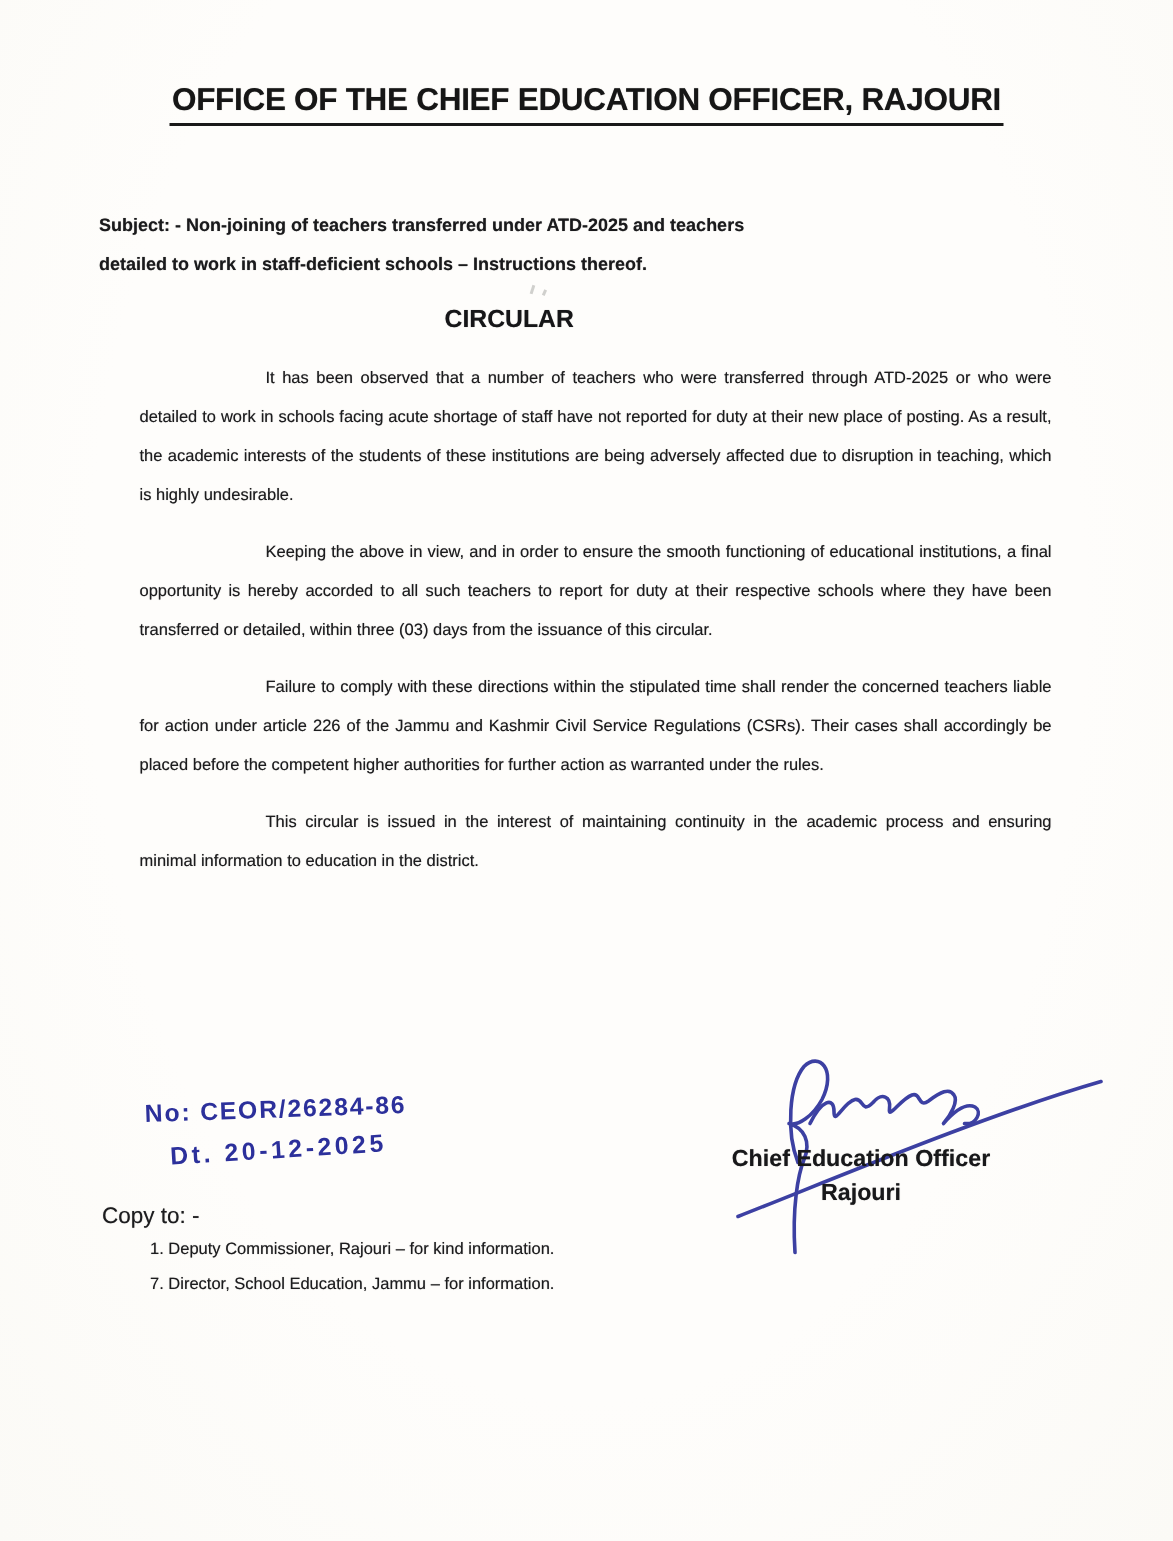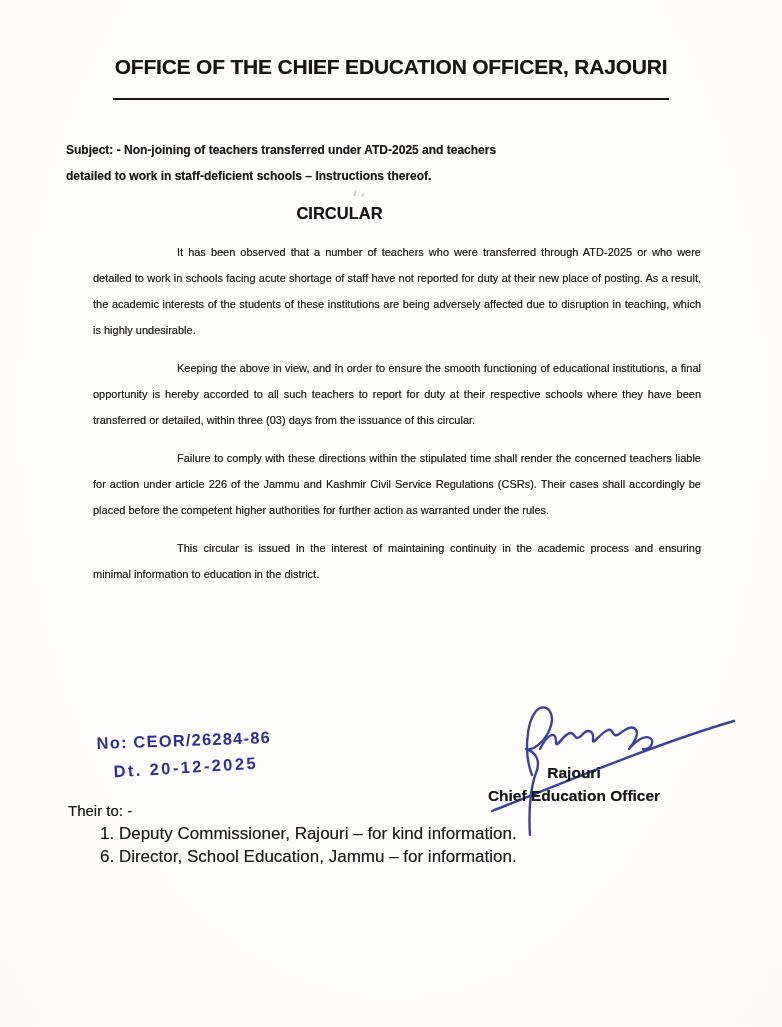--- a/index.html
+++ b/index.html
@@ -12,21 +12,21 @@
     color:#1b1b1d;
   }
   .page{position:absolute;inset:0;background:
     radial-gradient(ellipse at 50% 40%, #fefdfb 60%, #fbfaf6 100%);}
   
   .print{text-shadow:0 0 .5px rgba(20,20,20,.55);}
 
   .title-wrap{position:absolute;top:55px;left:0;width:782px;text-align:center;}
   .title{
     display:inline-block;font-size:21px;font-weight:bold;letter-spacing:-.2px;
-    border-bottom:2.5px solid #191919;padding:0 2px 19px 2px;color:#161616;
+    border-bottom:2.5px solid #191919;padding:0 2px 3px 2px;color:#161616;
   }
 
   .subject{position:absolute;top:137px;left:66px;width:620px;
     font-size:12px;font-weight:bold;line-height:26px;color:#1a1a1c;}
   .subject .line2{}
 
   .circular-heading{position:absolute;top:204px;left:0;width:679px;
     text-align:center;font-size:16.5px;font-weight:bold;color:#161618;}
 
   .body-text{position:absolute;top:239px;left:93px;width:608px;
@@ -45,21 +45,21 @@
   }
   .handwriting .hw-date{margin-left:16px;letter-spacing:2.4px;transform:rotate(-1.5deg);display:inline-block;}
 
   .signature-svg{position:absolute;left:478px;top:697px;width:262px;height:142px;}
 
   .officer{position:absolute;left:484px;top:761px;width:180px;text-align:center;
     font-size:15.5px;font-weight:bold;line-height:23px;color:#18181a;}
 
   .copy-block{position:absolute;left:68px;top:799px;width:560px;color:#1c1c1e;}
   .copy-label{font-size:15px;line-height:23px;}
-  .copy-items{margin-left:32px;font-size:17px;line-height:23px;}
+  .copy-items{margin-left:32px;font-size:11px;line-height:23px;}
 </style>
 </head>
 <body>
 
 <div class="page">
 
   <div class="title-wrap">
     <span class="title print">OFFICE OF THE CHIEF EDUCATION OFFICER, RAJOURI</span>
   </div>
 
@@ -89,25 +89,25 @@
 
   <svg class="signature-svg" viewBox="0 0 262 142">
     <g fill="none" stroke="#2c309b" stroke-width="2.4" stroke-linecap="round" stroke-linejoin="round" opacity="0.92">
       <path d="M54,78 C46,58 48,26 58,14 C68,4 80,16 70,36 C64,47 54,54 48,52 C58,55 63,64 58,76 C54,86 50,108 52,138"></path>
       <path d="M62,52 C70,36 78,34 78,44 C78,54 84,38 92,36 C98,35 96,46 104,38 C110,31 116,34 115,42 C114,50 122,36 130,33 C136,31 134,42 141,37 C149,31 155,28 158,33 C161,37 156,46 151,52 C158,44 166,38 172,41 C177,44 173,53 165,52"></path>
       <path d="M14,114 C80,88 180,46 256,24"></path>
     </g>
   </svg>
 
   <div class="officer print">
+    <div>Chief Education Officer</div>
     <div>Rajouri</div>
-    <div>Chief Education Officer</div>
   </div>
 
   <div class="copy-block print">
-    <div class="copy-label">Their to: -</div>
+    <div class="copy-label">Copy to: -</div>
     <div class="copy-items">
       <div>1. Deputy Commissioner, Rajouri – for kind information.</div>
-      <div>6. Director, School Education, Jammu – for information.</div>
+      <div>7. Director, School Education, Jammu – for information.</div>
     </div>
   </div>
 
 </div>
 
 </body></html>

